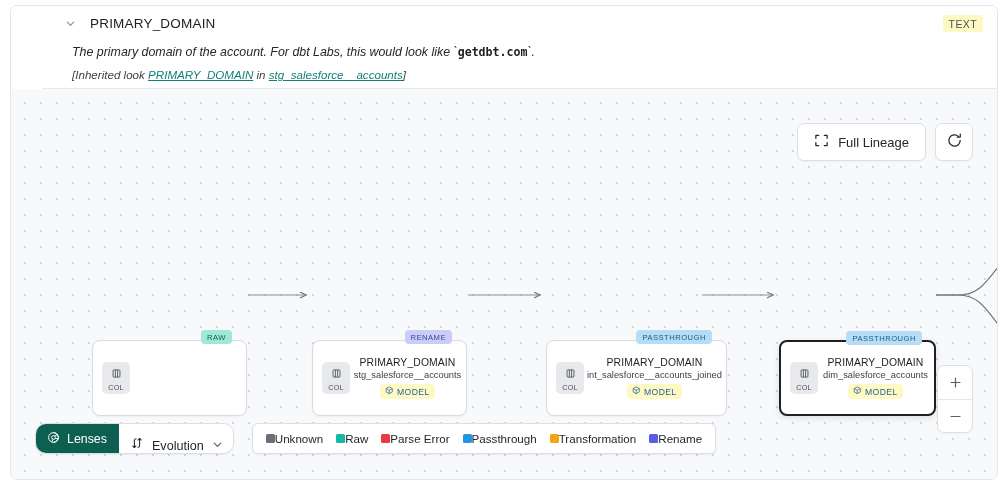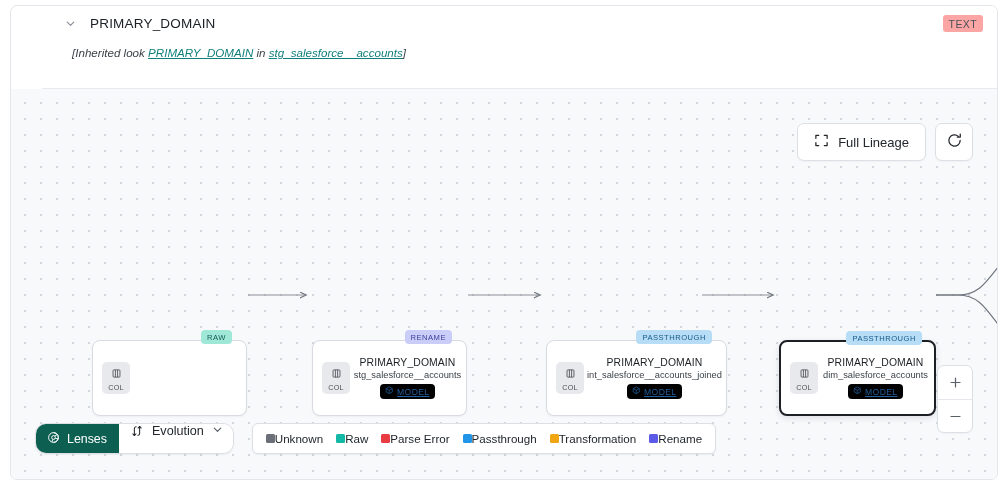--- a/index.html
+++ b/index.html
@@ -52,21 +52,21 @@
   .col-title {
     font-size: 13.5px;
     color: #1c2024;
     letter-spacing: .2px;
     white-space: nowrap;
   }
   .hdr-spacer { flex: 1 1 auto; }
   .type-badge {
     font-size: 10.5px;
     color: #4b5158;
-    background: #fca5a5;
+    background: #fef9c3;
     border-radius: 3px;
     padding: 3px 6px 2px;
     letter-spacing: .4px;
     white-space: nowrap;
   }
 
   .desc {
     padding: 4px 20px 0 30px;
     font-size: 12.4px;
     font-style: italic;
@@ -220,21 +220,21 @@
     align-items: center;
     gap: 4px;
     border-radius: 4px;
     padding: 2px 6px 2px 5px;
     font-size: 8.6px;
     letter-spacing: .35px;
     margin-top: 2px;
     white-space: nowrap;
   }
   .kind.source { background: #d6f0ec; color: #13706b; }
-  .kind.model  { background: #000000; color: #1f5f9e; text-decoration: underline; }
+  .kind.model  { background: #fef9c3; color: #1f5f9e; }
 
   .tag {
     position: absolute;
     top: -11px;
     right: 14px;
     font-size: 7.6px;
     letter-spacing: .5px;
     border-radius: 4px;
     padding: 3px 6px 2px;
     white-space: nowrap;
@@ -267,21 +267,21 @@
     gap: 7px;
     background: #0d5f52;
     color: #ffffff;
     padding: 0 12px 0 11px;
     font-size: 12.4px;
     cursor: pointer;
     white-space: nowrap;
   }
   .seg-evo {
     display: flex;
-    align-items: flex-start;
+    align-items: flex-end;
     gap: 8px;
     background: #ffffff;
     color: #23272c;
     padding: 0 10px 0 11px;
     font-size: 12.6px;
     cursor: pointer;
     white-space: nowrap;
   }
   .legend {
     display: flex;
@@ -318,20 +318,23 @@
         <span class="chev">
           <svg width="11" height="11" viewBox="0 0 12 12" fill="none" stroke="currentColor" stroke-width="1.3" stroke-linecap="round" stroke-linejoin="round">
             <path d="M2.5 4.5 L6 8 L9.5 4.5"></path>
           </svg>
         </span>
         <span class="col-title">PRIMARY_DOMAIN</span>
         <span class="hdr-spacer"></span>
         <span class="type-badge">TEXT</span>
       </div>
 
+      <div class="desc">
+        <span>The primary domain of the account. For dbt Labs, this would look like `</span><code>getdbt.com</code><span>`.</span>
+      </div>
 
       <div class="inherit">
         <span>[Inherited look </span><a href="#">PRIMARY_DOMAIN</a><span> in </span><a href="#">stg_salesforce__accounts</a><span>]</span>
       </div>
     </div>
 
     <div class="canvas">
 
       <div class="ctrl-row">
         <div class="btn-white">

